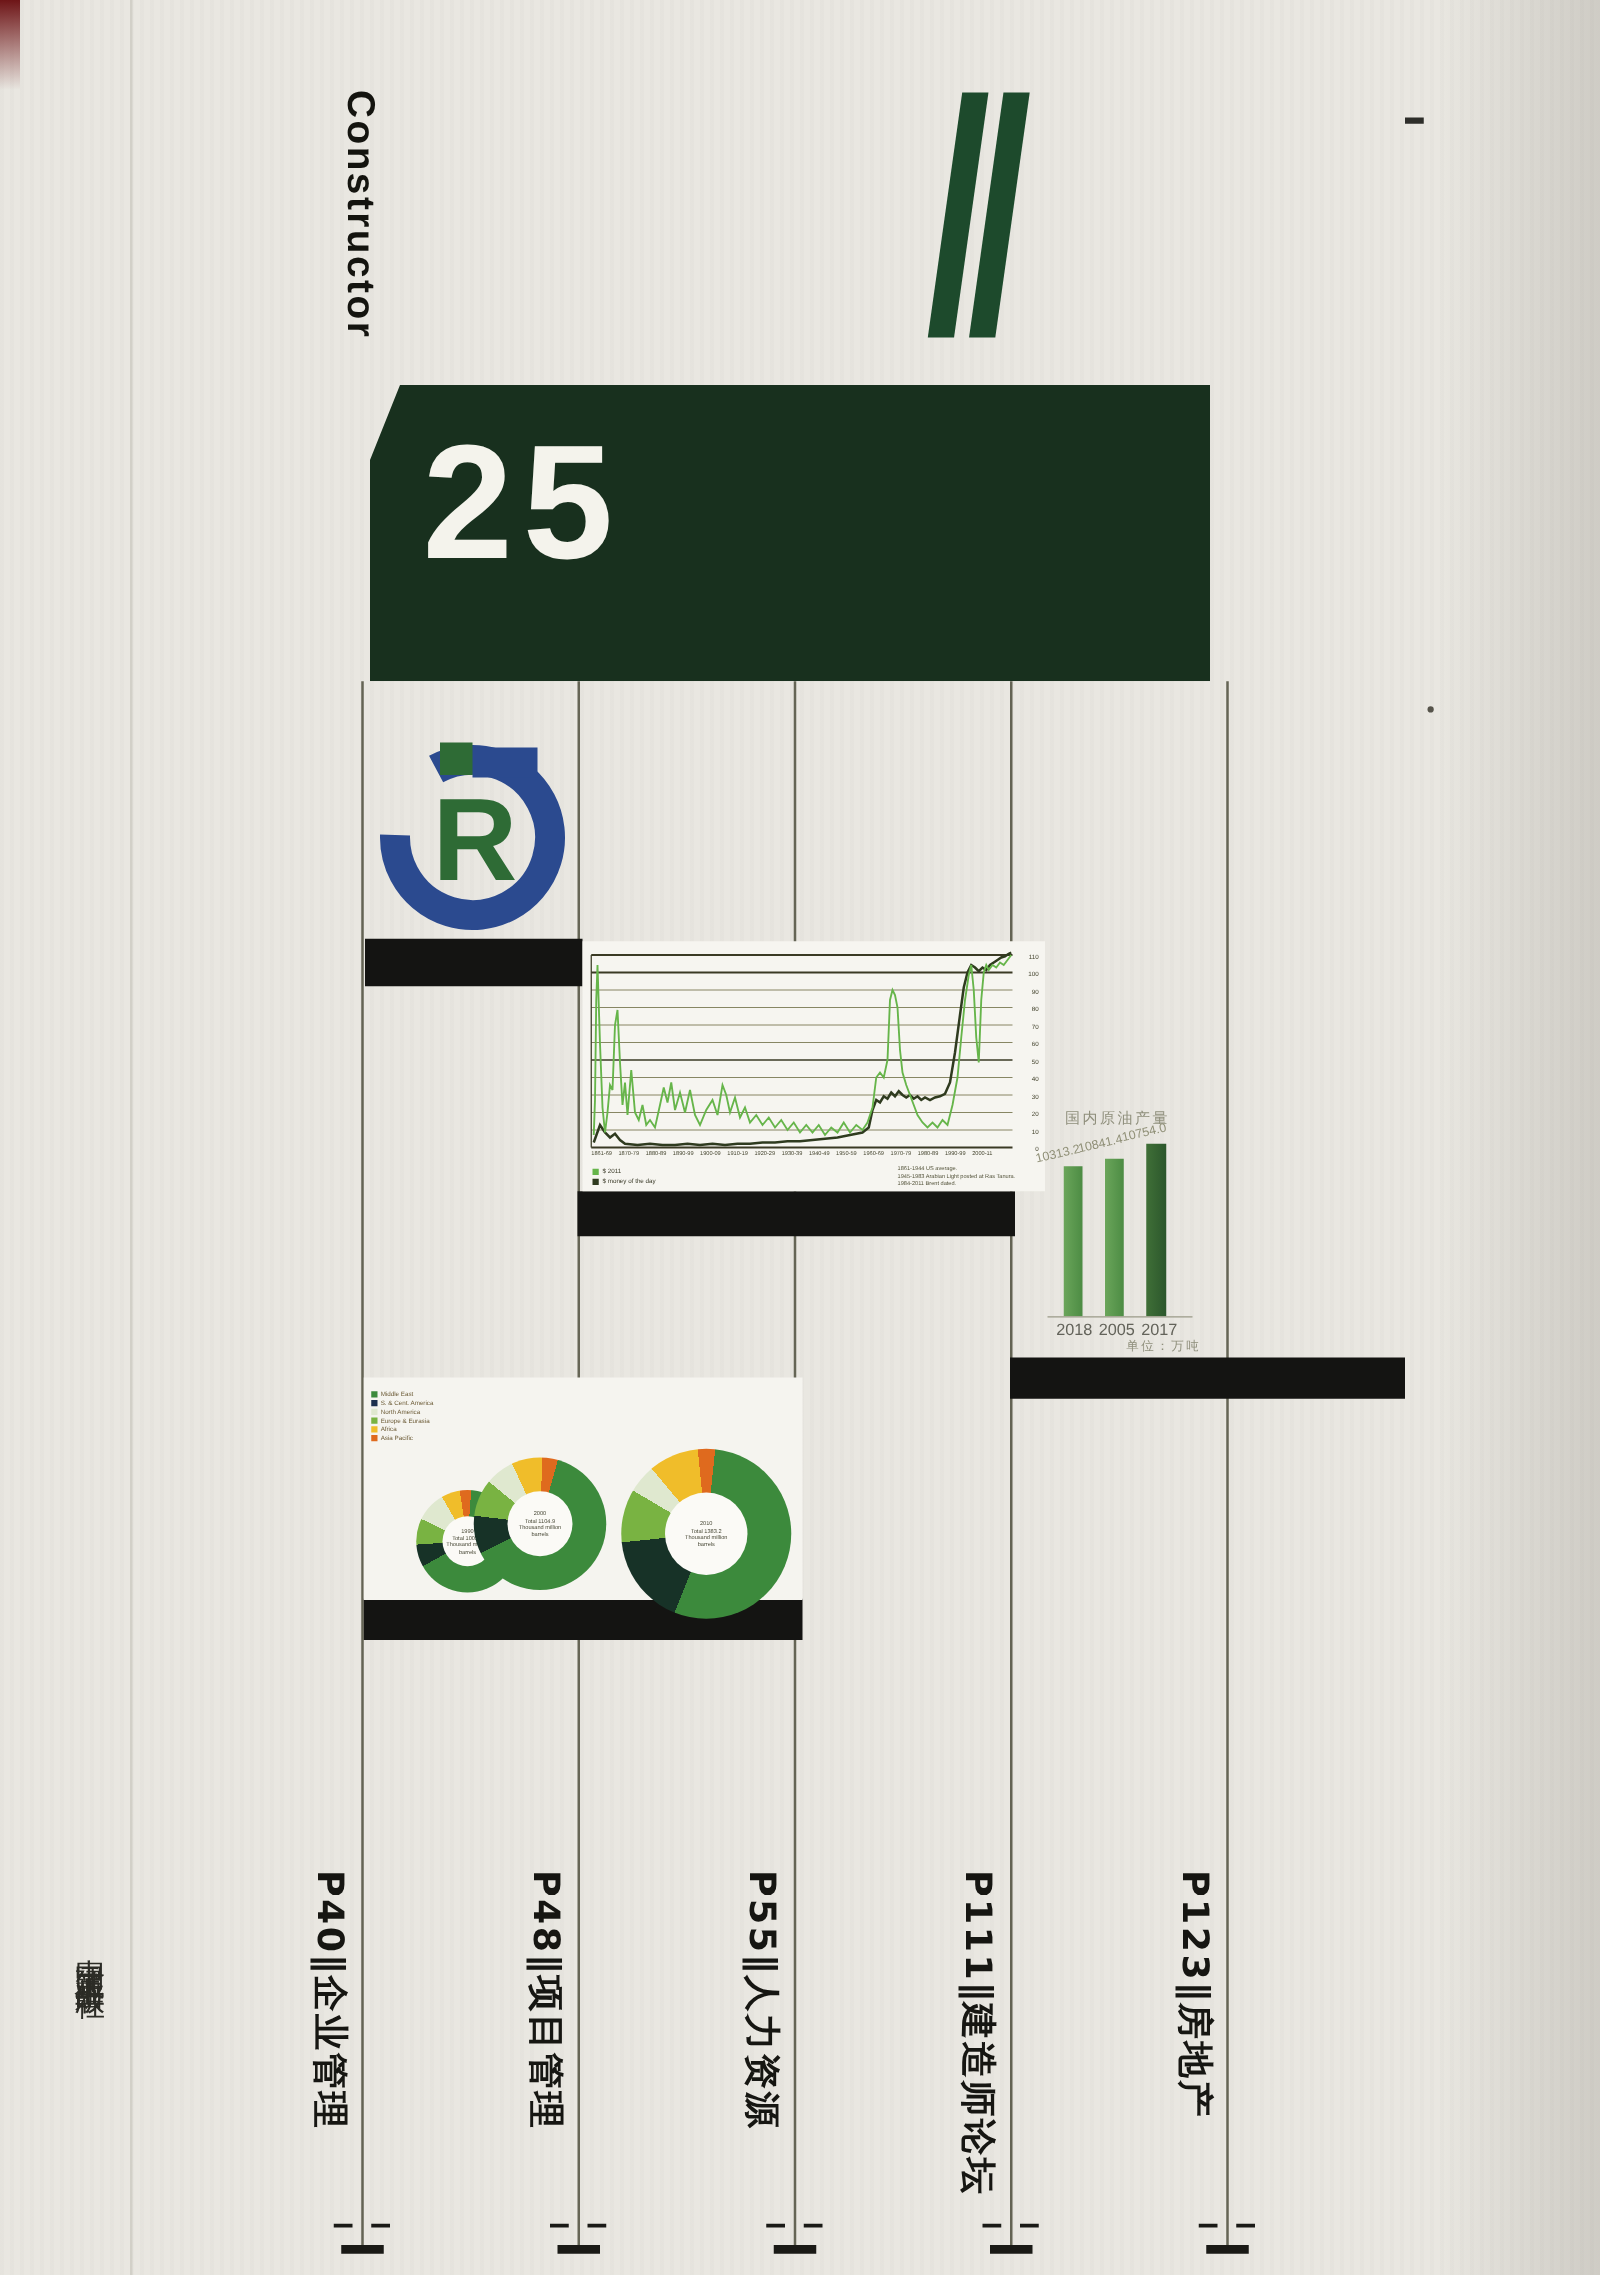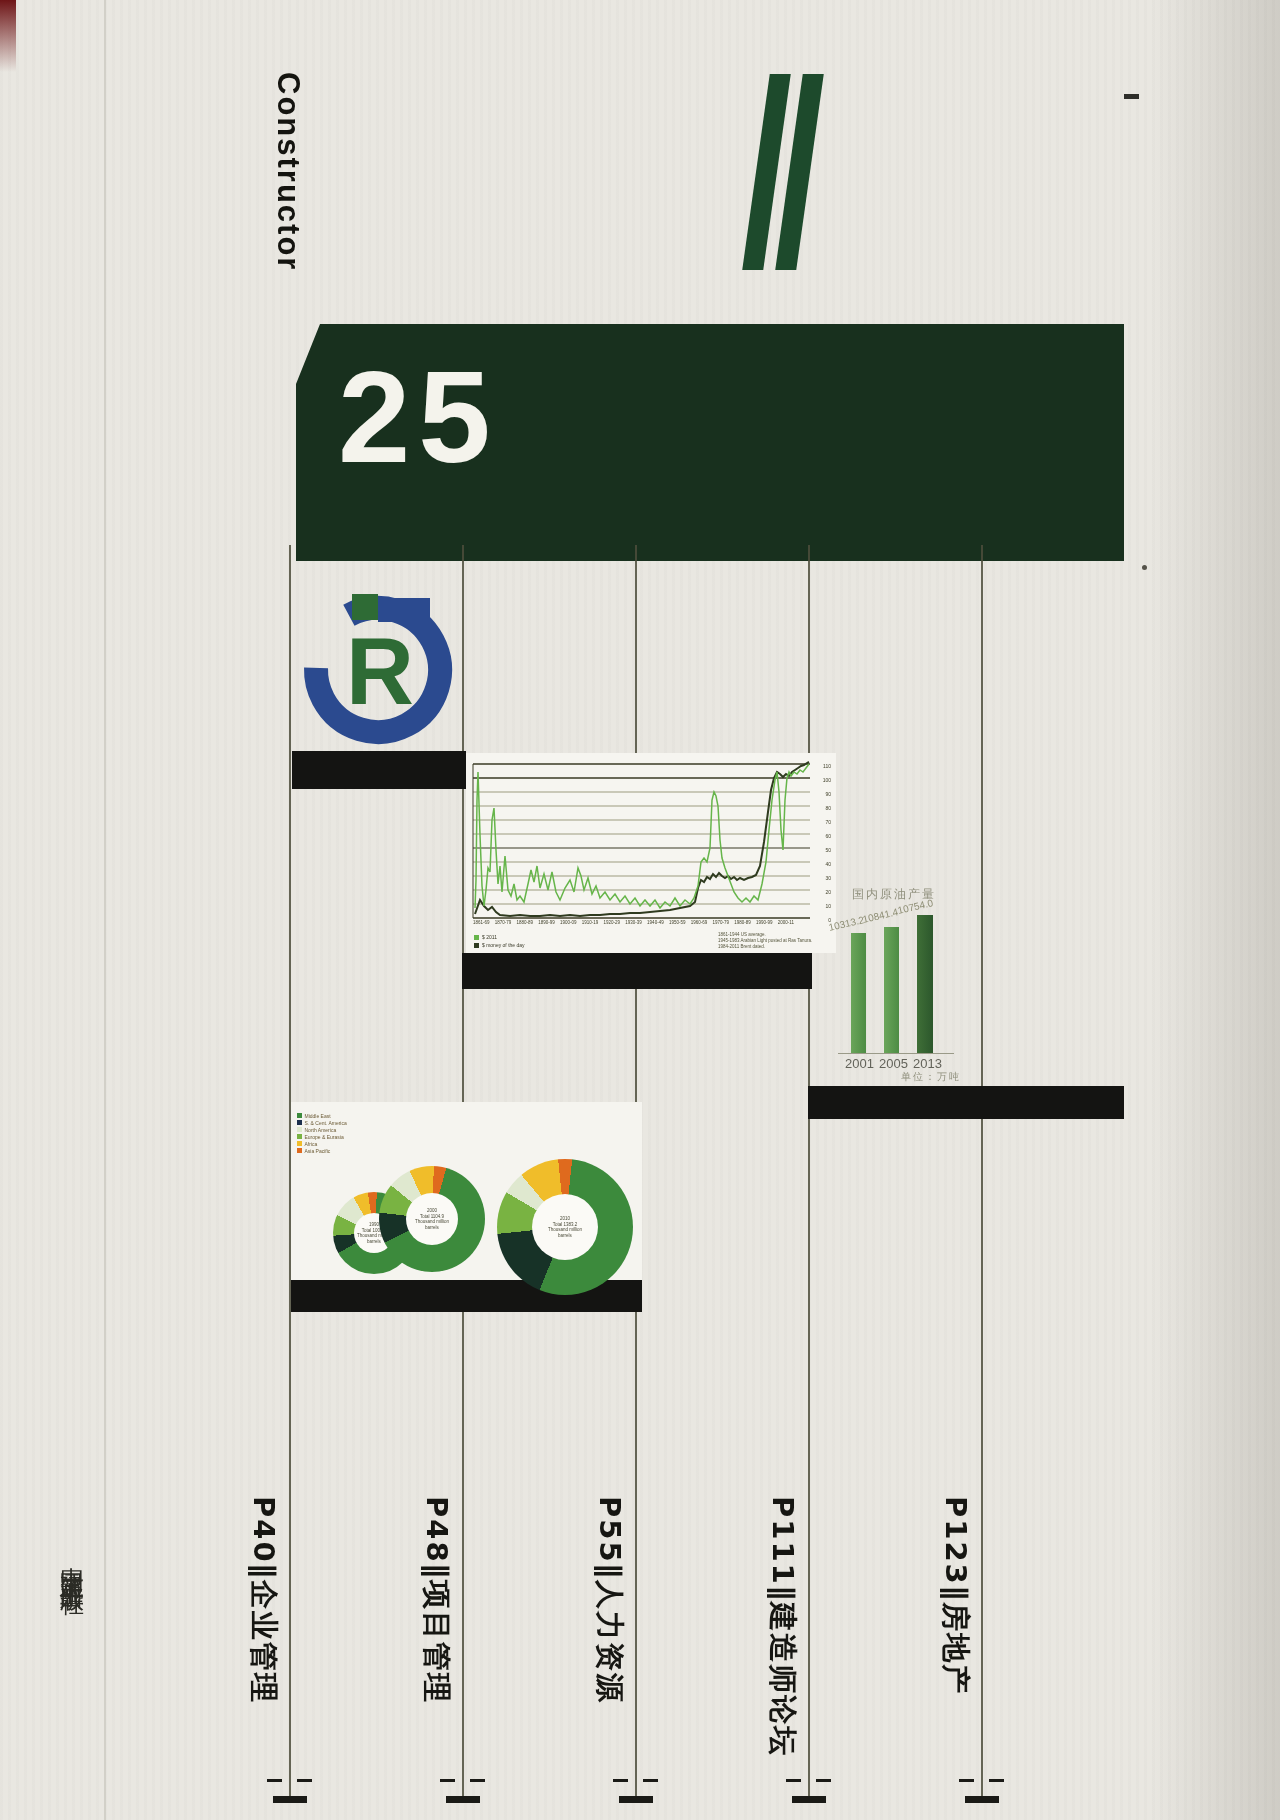--- a/index.html
+++ b/index.html
@@ -13,21 +13,21 @@
   .mark-dot{position:absolute;left:1142px;top:565px;width:5px;height:5px;border-radius:50%;background:#55534a;}
 
   
   .constructor{position:absolute;left:306px;top:72px;font-size:31px;font-weight:700;letter-spacing:2px;color:#14140f;transform:rotate(90deg);transform-origin:left top;white-space:nowrap;}
   .cn-title{position:absolute;left:322px;top:36px;font-size:196px;font-weight:900;letter-spacing:16px;color:#111;line-height:1;white-space:nowrap;font-family:"DejaVu Sans",sans-serif;}
   .slash{position:absolute;top:74px;width:21px;height:196px;background:#1d4a2c;transform:skewX(-8deg);}
   .slash.s1{left:756px;} .slash.s2{left:789px;}
   .editor-line{position:absolute;left:640px;top:281px;width:352px;text-align:right;font-size:20px;color:#1b1b16;letter-spacing:1px;}
 
   
-  .banner{position:absolute;left:296px;top:324px;width:828px;height:237px;background:#18301e;clip-path:polygon(24px 0,100% 0,100% 100%,0 100%,0 60px);text-decoration:underline;}
+  .banner{position:absolute;left:296px;top:308px;width:672px;height:237px;background:#18301e;clip-path:polygon(24px 0,100% 0,100% 100%,0 100%,0 60px);text-decoration:underline;}
   .issue-no{position:absolute;left:42px;top:18px;font-size:130px;font-weight:700;color:#f4f3ec;letter-spacing:8px;font-family:"Liberation Sans",sans-serif;}
 
   
   .vrule{position:absolute;top:545px;width:2px;height:1253px;background:#4e4e3c;opacity:.85;}
 
   
   .cr-logo{position:absolute;left:296px;top:570px;}
 
   
   .bar-black{position:absolute;background:#141412;}
@@ -162,23 +162,23 @@
   </div>
 
   <div class="crude-title">国内原油产量</div>
   <div class="crude-bar" style="position:absolute;bottom:767px;;left:851px;width:15px;height:120px;background:linear-gradient(90deg,#6aa55a,#4d8c44)"></div>
   <div class="crude-bar" style="position:absolute;bottom:767px;;left:884px;width:15px;height:126px;background:linear-gradient(90deg,#6aa55a,#4d8c44)"></div>
   <div class="crude-bar" style="position:absolute;bottom:767px;;left:917px;width:16px;height:138px;background:linear-gradient(90deg,#3f6f37,#2c572c)"></div>
   <div class="crude-label" style="left:830px;top:922px">10313.2</div>
   <div class="crude-label" style="left:864px;top:914px">10841.4</div>
   <div class="crude-label" style="left:899px;top:905px">10754.0</div>
   <div class="crude-axis"></div>
-  <div class="crude-year" style="left:845px">2001</div>
+  <div class="crude-year" style="left:845px">2018</div>
   <div class="crude-year" style="left:879px">2005</div>
-  <div class="crude-year" style="left:913px">2013</div>
+  <div class="crude-year" style="left:913px">2017</div>
   <div class="crude-unit">单位：万吨</div>
 
   <div class="pie-box">
     <div class="pie-legend">
       <div class="row">
           <span class="sq" style="background:#3c8a3c"></span>
           <span>Middle East</span>
         </div>
       <div class="row">
           <span class="sq" style="background:#1c2f4d"></span>

